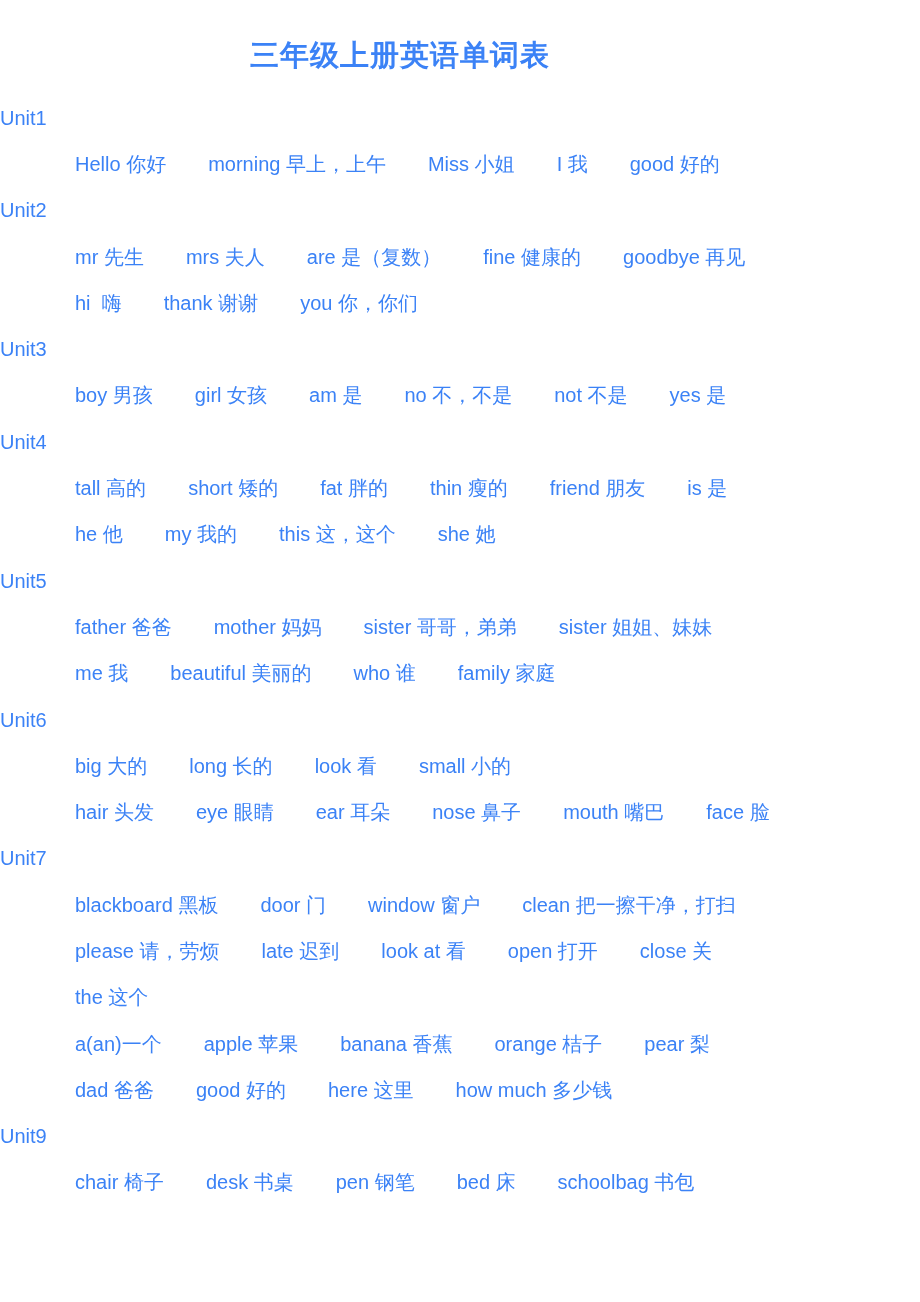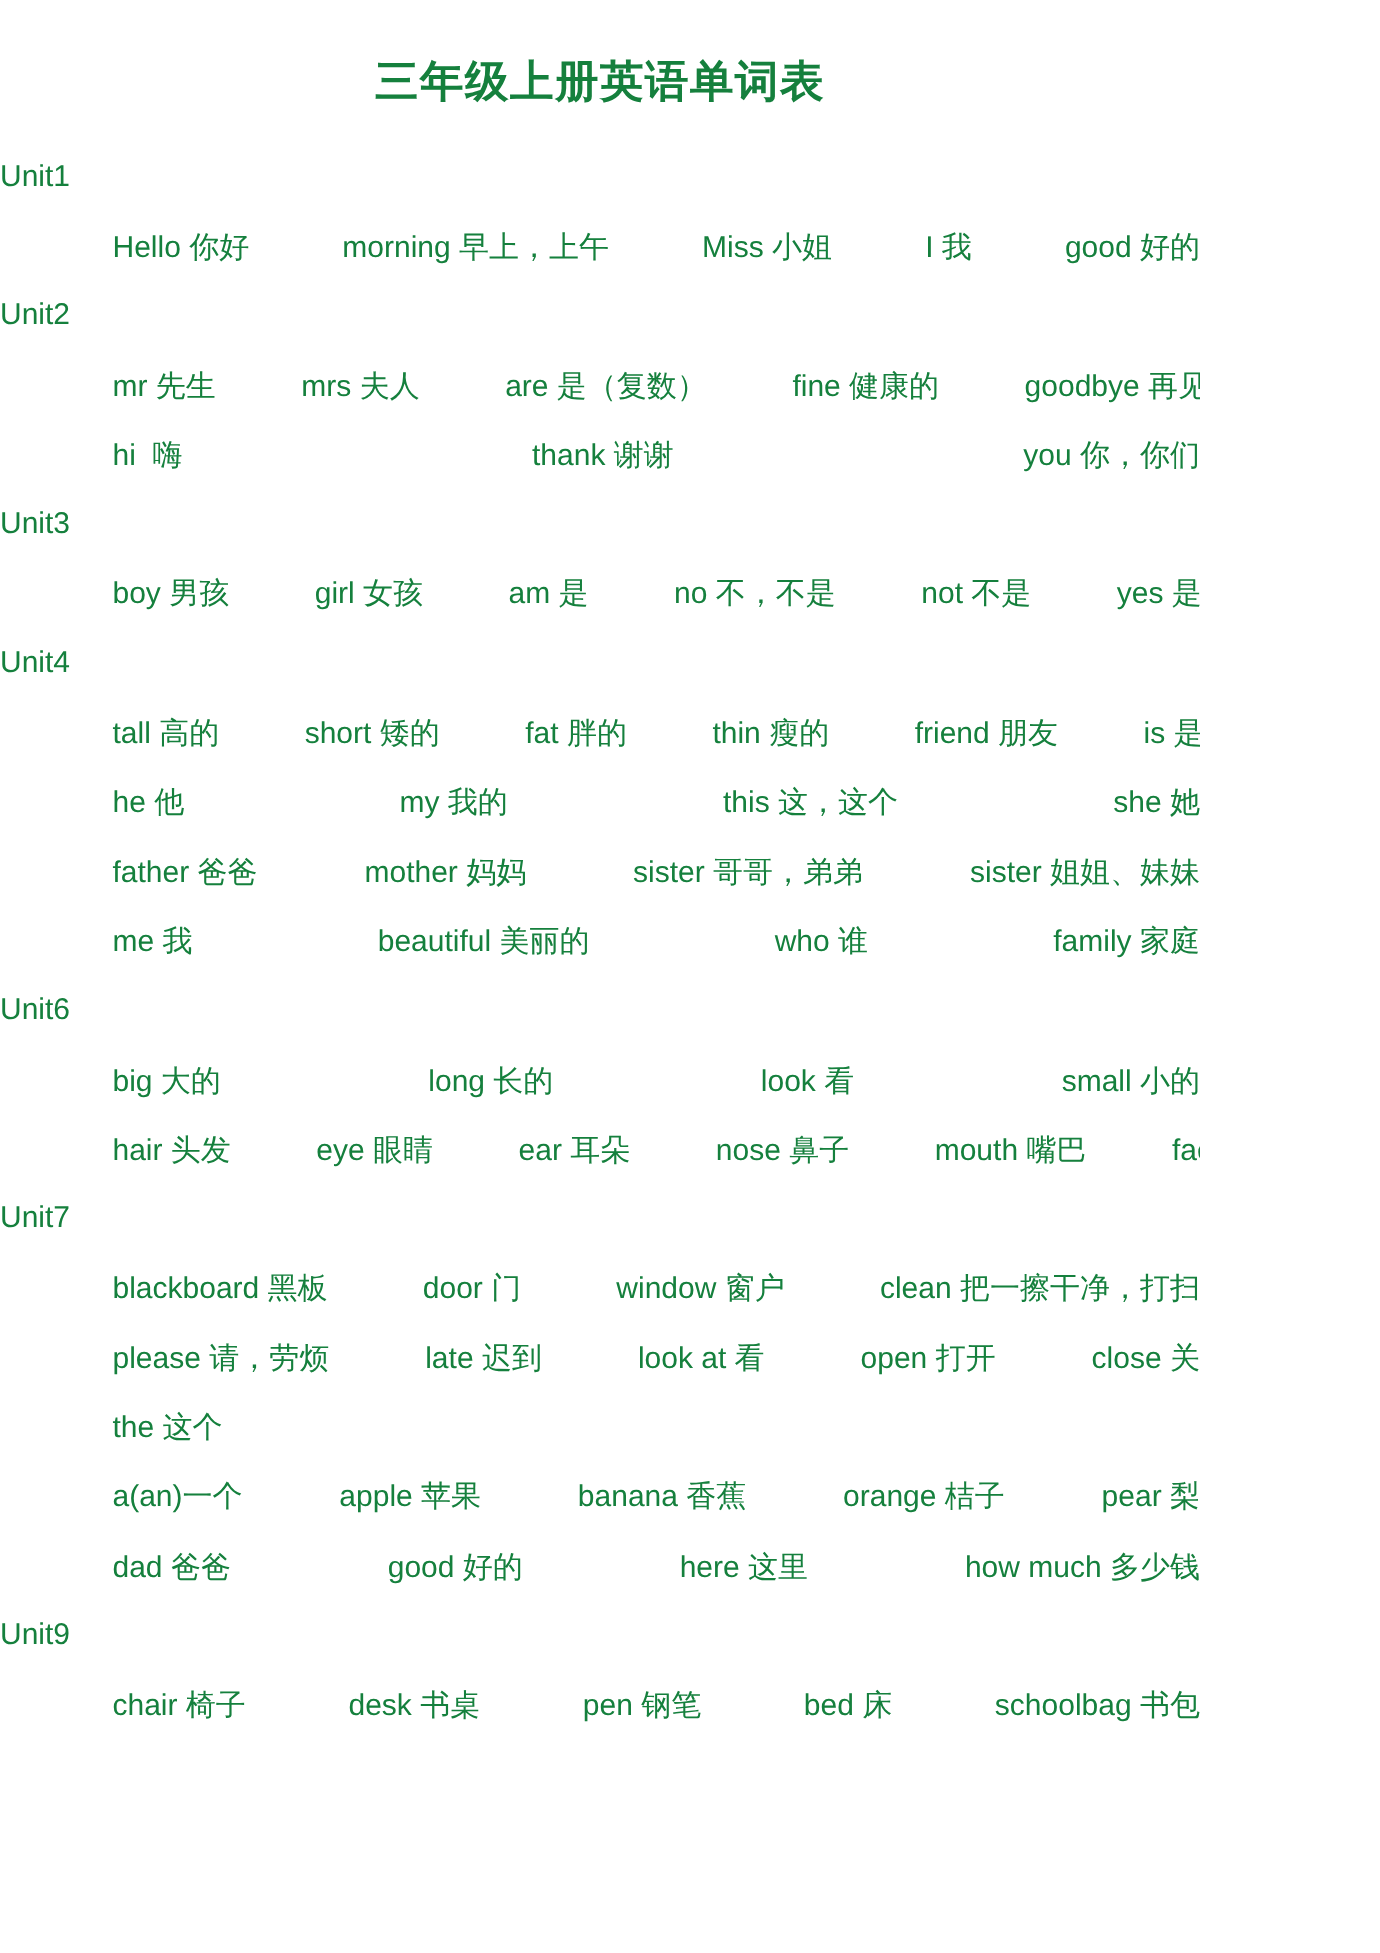--- a/index.html
+++ b/index.html
@@ -5,21 +5,21 @@
   html, body {
     margin: 0;
     padding: 0;
     background: #ffffff;
   }
   .page {
     position: relative;
     width: 800px;
     height: 1302px;
     background: #ffffff;
-    color: #15803d;
+    color: #3b82f6;
     font-family: "Liberation Sans", "DejaVu Sans", sans-serif;
     overflow: hidden;
   }
   .title-row {
     padding-top: 36px;
     text-align: center;
     font-size: 29px;
     font-weight: 700;
     letter-spacing: 1px;
     line-height: 38px;
@@ -31,22 +31,21 @@
     height: 46.3px;
     display: flex;
     align-items: center;
     font-size: 20px;
   }
   .unit-header {
     justify-content: flex-start;
   }
   .word-line {
     padding-left: 75px;
-    column-gap: 57px;
-    justify-content: space-between;
+    column-gap: 42px;
   }
   .entry {
     white-space: pre;
   }
 </style>
 </head>
 <body>
 
 <div class="page">
   <div class="title-row">三年级上册英语单词表</div>
@@ -96,20 +95,23 @@
         <span class="entry">fat 胖的</span>
         <span class="entry">thin 瘦的</span>
         <span class="entry">friend 朋友</span>
         <span class="entry">is 是</span>
       </div>
       <div class="row word-line">
         <span class="entry">he 他</span>
         <span class="entry">my 我的</span>
         <span class="entry">this 这，这个</span>
         <span class="entry">she 她</span>
+      </div>
+      <div class="row unit-header">
+        <span>Unit5</span>
       </div>
       <div class="row word-line">
         <span class="entry">father 爸爸</span>
         <span class="entry">mother 妈妈</span>
         <span class="entry">sister 哥哥，弟弟</span>
         <span class="entry">sister 姐姐、妹妹</span>
       </div>
       <div class="row word-line">
         <span class="entry">me 我</span>
         <span class="entry">beautiful 美丽的</span>

